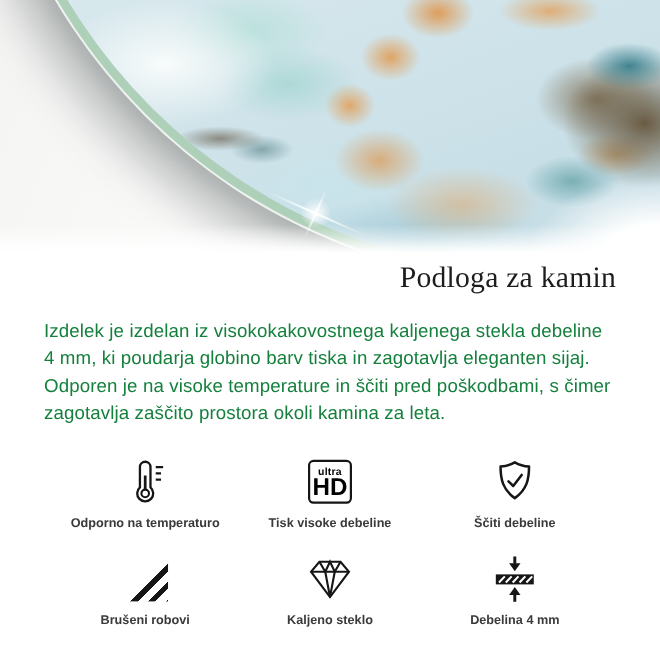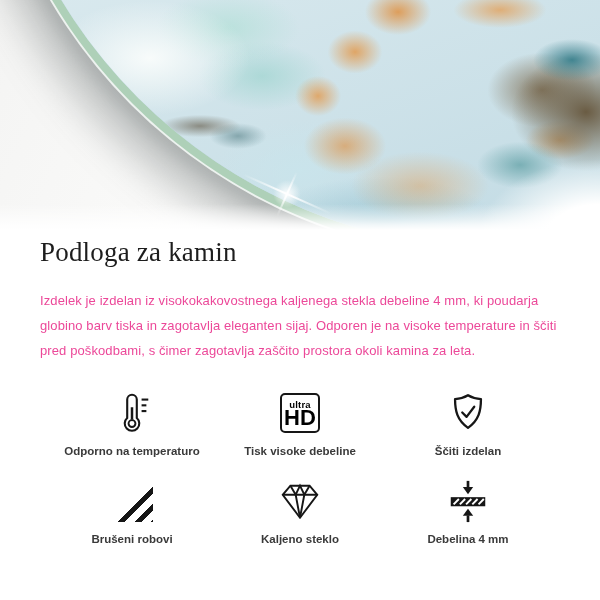--- a/index.html
+++ b/index.html
@@ -81,25 +81,25 @@
     background:radial-gradient(circle, rgba(255,255,255,0.95) 0%, rgba(255,255,255,0) 70%);
   }
 
   
   .content{padding:0 40px;}
   h1{
     margin:3px 0 14px 0;
     font-family:"Liberation Serif", serif;
     font-weight:400;
     font-size:27px;line-height:38px;
-    color:#1d1d1d;letter-spacing:0.2px;
+    color:#1d1d1d;letter-spacing:0.2px;text-align:right;
   }
   .desc{
     margin:17px 0 0 0;max-width:532px;
-    font-size:13px;line-height:25px;color:#ec4899;letter-spacing:0.1px;
+    font-size:17px;line-height:25px;color:#15803d;letter-spacing:0.1px;
   }
 
   
   .features{
     display:grid;grid-template-columns:repeat(3,1fr);
     row-gap:21px;margin-top:27px;padding:0 8px;
   }
   .feature{display:flex;flex-direction:column;align-items:center;gap:9px;}
   .icon-wrap{height:46px;display:flex;align-items:center;justify-content:center;}
   .feature-label{font-size:11.5px;color:#3a3a3a;white-space:nowrap;font-weight:bold;}
@@ -169,21 +169,21 @@
         <div class="feature-label">Tisk visoke debeline</div>
       </div>
 
       <div class="feature">
         <div class="icon-wrap">
           <svg class="icon-svg" width="46" height="46" viewBox="0 0 48 48" fill="none" stroke="#161616" stroke-width="2.4" stroke-linejoin="round">
             <path d="M24 5.5 C28.5 8.2 33 9.3 37.5 9.5 C37.5 21.5 35.5 31.5 24 39.5 C12.5 31.5 10.5 21.5 10.5 9.5 C15 9.3 19.5 8.2 24 5.5 Z"></path>
             <path d="M18 23.5 L22.5 28 L30.5 17.5" stroke-linecap="round"></path>
           </svg>
         </div>
-        <div class="feature-label">Ščiti izdelan</div>
+        <div class="feature-label">Ščiti debeline</div>
       </div>
 
       <div class="feature">
         <div class="icon-wrap">
           <div class="bevel-shape"></div>
         </div>
         <div class="feature-label">Brušeni robovi</div>
       </div>
 
       <div class="feature">

